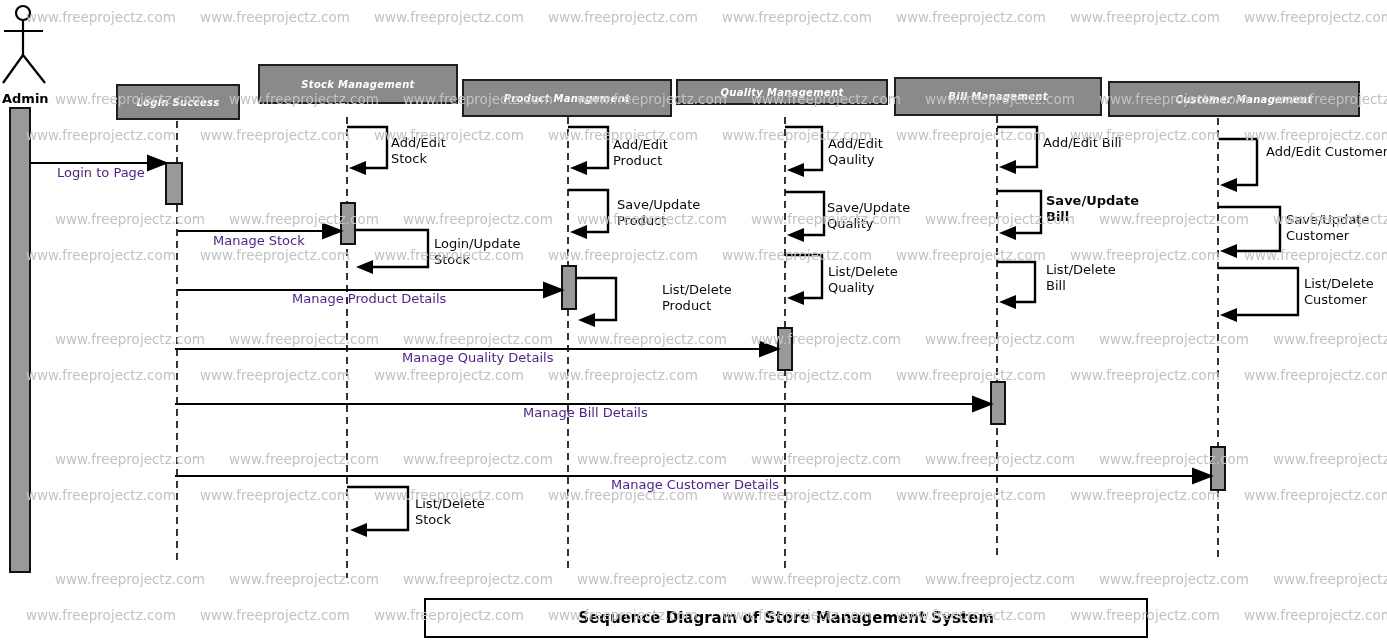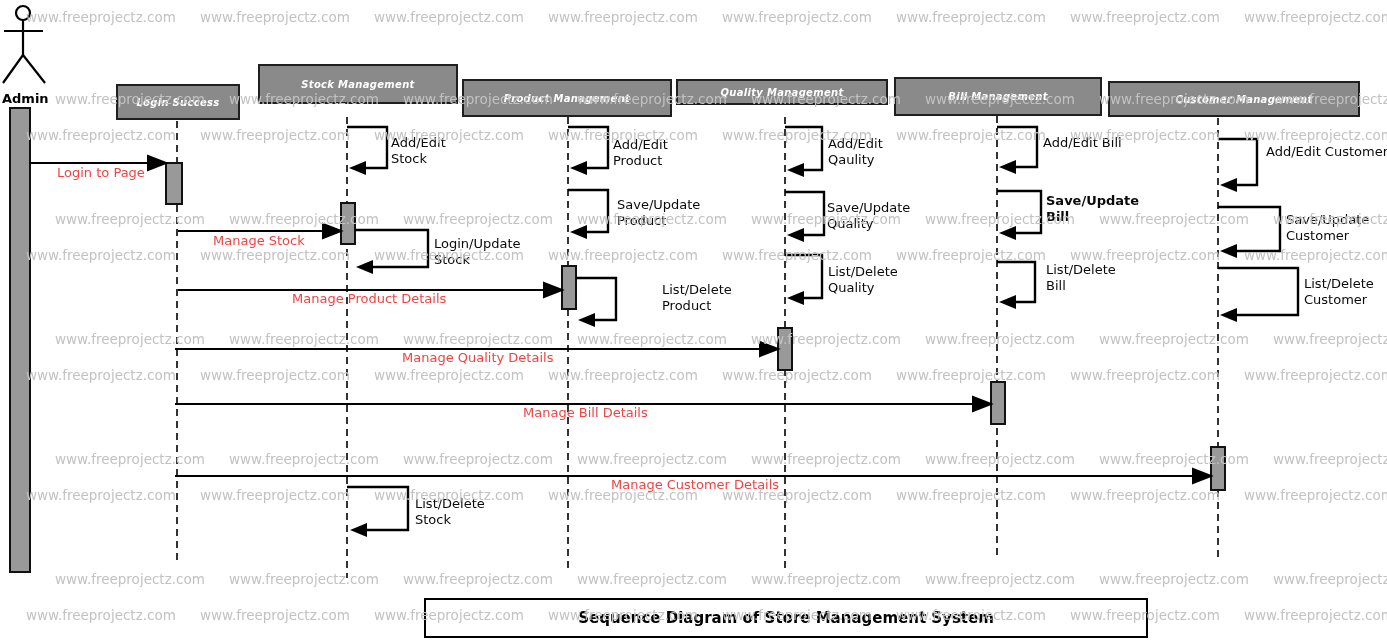--- a/index.html
+++ b/index.html
@@ -14,21 +14,21 @@
     position:absolute;z-index:2;
     background:var(--header-fill,#8a8a8a);
     border:2px solid var(--header-border,#1f1f1f);
     color:var(--header-text,#fff);
     font-weight:bold;font-size:10px;
     display:flex;align-items:center;justify-content:center;
     box-sizing:border-box;letter-spacing:.3px;font-style:italic;
   }
   .msg-label{
     position:absolute;z-index:3;font-size:13px;line-height:15.5px;
-    white-space:nowrap;color:#ef4444;
+    white-space:nowrap;color:#4c1d95;
   }
   .self-label{
     position:absolute;z-index:3;font-size:13px;line-height:16px;color:#0a0a0a;
   }
   .actor-label{
     position:absolute;left:2px;top:91px;z-index:3;
     font-size:13px;font-weight:bold;color:#000;
   }
   #title-box{
     position:absolute;left:424px;top:598px;width:724px;height:40px;z-index:3;

